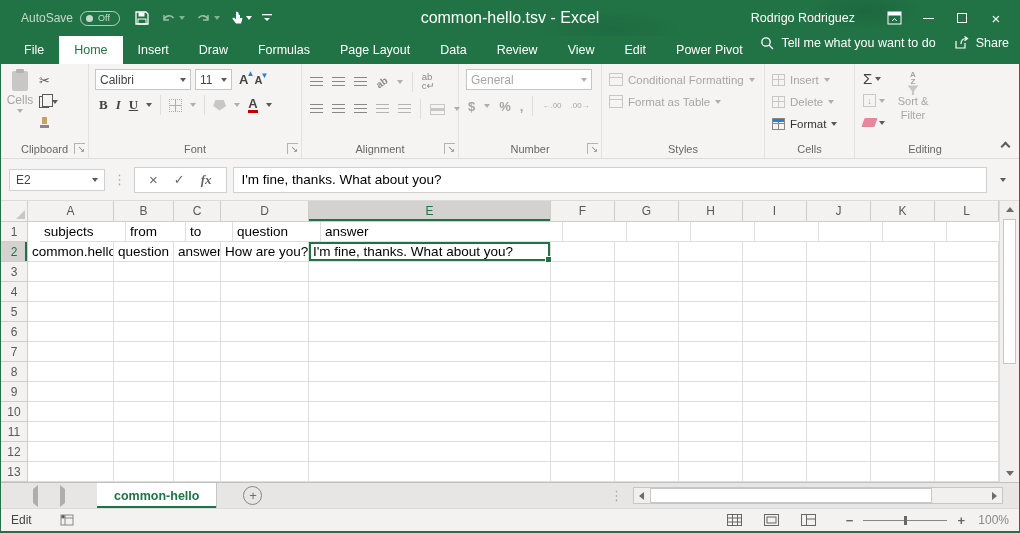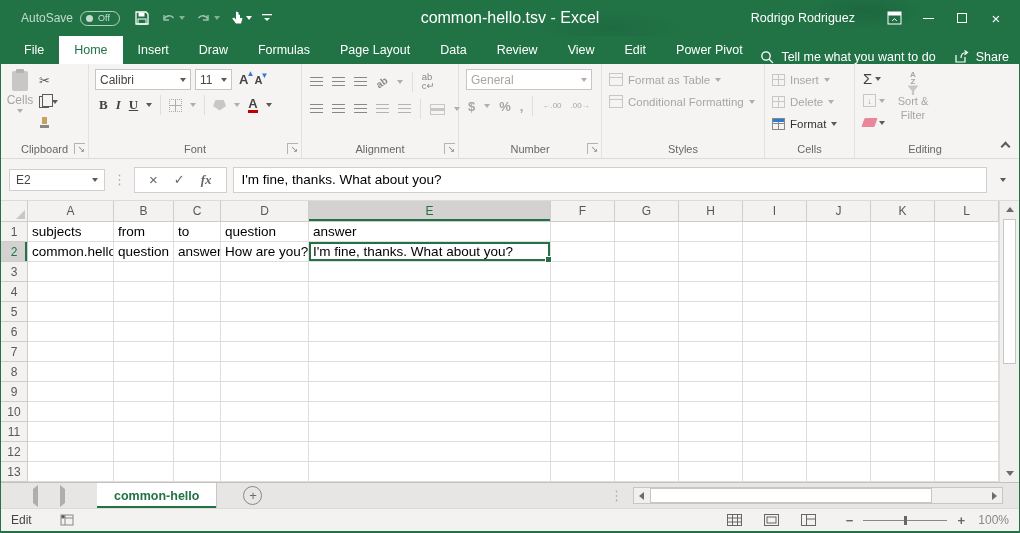--- a/index.html
+++ b/index.html
@@ -28,21 +28,21 @@
   .username { font-size:12.5px; margin-right:22px; }
   .win-btn { width:34px; height:36px; display:flex; align-items:center; justify-content:center; }
   .min-glyph { width:11px; height:1px; background:#fff; display:block;}
   .max-glyph { width:10px; height:10px; border:1px solid #fff; display:block;}
   .close-glyph { font-size:15px; line-height:1; color:#fff; font-weight:400;}
 
   
   .tabrow { height:28px; flex:0 0 28px; background:#217346; display:flex; align-items:stretch; padding-left:8px; color:#fff;}
   .tab { padding:0 15px; display:flex; align-items:center; font-size:12.5px; cursor:default; white-space:nowrap;}
   .tab.active { background:#fff; color:#217346; }
-  .tabrow-right { margin-left:auto; display:flex; align-items:flex-end; gap:18px; padding-right:10px;}
+  .tabrow-right { margin-left:auto; display:flex; align-items:flex-start; gap:18px; padding-right:10px;}
   .tellme, .share { display:flex; align-items:center; gap:7px; font-size:12.5px; white-space:nowrap;}
 
   
   .ribbon { height:95px; flex:0 0 95px; background:#f5f4f2; display:flex; position:relative;
     border-bottom:1px solid #dddbd9; }
   .group { display:flex; flex-direction:column; border-right:1px solid #e3e1df; padding:4px 2px 0 2px; position:relative;}
   .group-body { flex:1; display:flex; }
   .group-label { height:18px; display:flex; align-items:center; justify-content:center;
     color:#696765; font-size:11px; position:relative; }
   .launcher { position:absolute; right:3px; bottom:4px; font-size:9px; color:#8a8886;
@@ -450,26 +450,26 @@
           <span>Number</span>
         </div>
       <span class="launcher">↘</span>
     </div>
 
     <div class="group g-styles">
       <div class="group-body">
         <div class="styles-col disabled">
           <span class="style-item">
             <span class="sicon"></span>
-            <span>Format as Table</span>
+            <span>Conditional Formatting</span>
               <span class="tri dis"></span>
           </span>
           <span class="style-item">
             <span class="sicon"></span>
-            <span>Conditional Formatting</span>
+            <span>Format as Table</span>
               <span class="tri dis"></span>
           </span>
         </div>
       </div>
       <div class="group-label">
           <span>Styles</span>
         </div>
     </div>
 
     <div class="group g-cells">
@@ -558,21 +558,21 @@
           <div class="col-hdr" style="width: 64px;">F</div>
           <div class="col-hdr" style="width: 64px;">G</div>
           <div class="col-hdr" style="width: 64px;">H</div>
           <div class="col-hdr" style="width: 64px;">I</div>
           <div class="col-hdr" style="width: 64px;">J</div>
           <div class="col-hdr" style="width: 64px;">K</div>
           <div class="col-hdr" style="width: 64px;">L</div>
         </div>
         <div class="grid-row">
           <div class="row-hdr">1</div>
-          <div class="cell" style="width: 86px;">subjects</div>
+          <div class="cell" style="width: 86px; margin-left: 12px;">subjects</div>
           <div class="cell" style="width: 60px;">from</div>
           <div class="cell" style="width: 47px;">to</div>
           <div class="cell" style="width: 88px;">question</div>
           <div class="cell" style="width: 242px;">answer</div>
           <div class="cell" style="width: 64px;"></div>
           <div class="cell" style="width: 64px;"></div>
           <div class="cell" style="width: 64px;"></div>
           <div class="cell" style="width: 64px;"></div>
           <div class="cell" style="width: 64px;"></div>
           <div class="cell" style="width: 64px;"></div>

